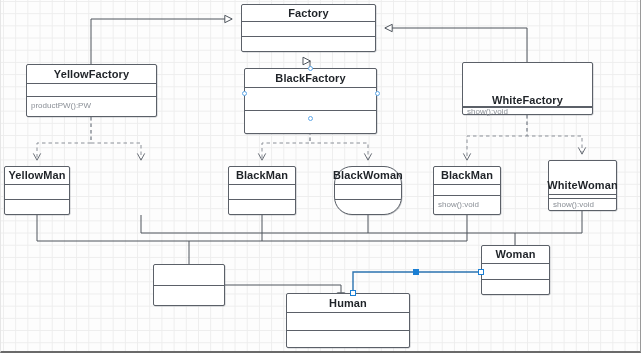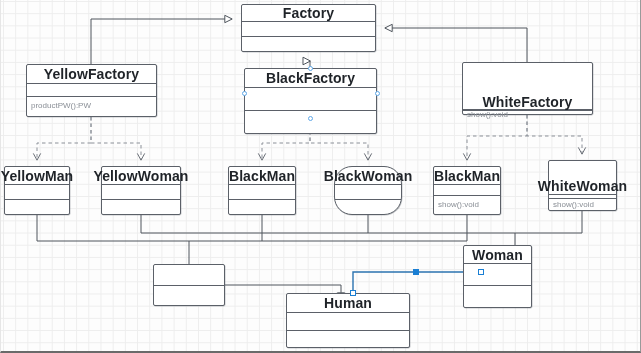--- a/index.html
+++ b/index.html
@@ -36,21 +36,21 @@
     position: absolute;
     box-sizing: border-box;
     background: #ffffff;
     border: 1px solid #5b6068;
     border-radius: 2px;
     display: flex;
     flex-direction: column;
     box-shadow: 0.5px 0.5px 0 rgba(90,95,102,0.35);
   }
   .uml-title {
-    font-size: 14px;
+    font-size: 11px;
     font-weight: bold;
     color: #1f2328;
     text-align: center;
     line-height: 1;
     display: flex;
     align-items: center;
     justify-content: center;
     border-bottom: 1px solid #5b6068;
     letter-spacing: 0.1px;
   }
@@ -185,25 +185,20 @@
       <span class="member-text">show():void</span>
     </div>
   </div>
 
   <div class="uml-class" style="left:3px; top:166px; width:66px; height:49px;">
     <div class="uml-title" style="height:17px;">YellowMan</div>
     <div class="uml-attrs"></div>
     <div class="uml-ops"></div>
   </div>
 
-  <div class="uml-class" style="left:100px; top:166px; width:80px; height:49px;">
-    <div class="uml-title" style="height:17px;">YellowWoman</div>
-    <div class="uml-attrs"></div>
-    <div class="uml-ops"></div>
-  </div>
 
   <div class="uml-class" style="left:227px; top:166px; width:68px; height:49px;">
     <div class="uml-title" style="height:17px;">BlackMan</div>
     <div class="uml-attrs"></div>
     <div class="uml-ops"></div>
   </div>
 
   <div class="uml-class" style="left:333px; top:166px; width:68px; height:49px;border-radius:18px;">
     <div class="uml-title" style="height:17px;">BlackWoman</div>
     <div class="uml-attrs"></div>
@@ -224,21 +219,21 @@
     <div class="uml-ops">
       <span class="member-text">show():void</span>
     </div>
   </div>
 
   <div class="uml-class" style="left:152px; top:264px; width:72px; height:42px;">
     <div class="uml-attrs"></div>
     <div class="uml-ops"></div>
   </div>
 
-  <div class="uml-class" style="left:462px; top:245px; width:69px; height:63px;">
+  <div class="uml-class" style="left:480px; top:245px; width:69px; height:50px;">
     <div class="uml-title" style="height:17px;">Woman</div>
     <div class="uml-attrs"></div>
     <div class="uml-ops"></div>
   </div>
 
   <div class="uml-class" style="left:285px; top:293px; width:124px; height:55px;">
     <div class="uml-title" style="height:18px;">Human</div>
     <div class="uml-attrs"></div>
     <div class="uml-ops"></div>
   </div>

